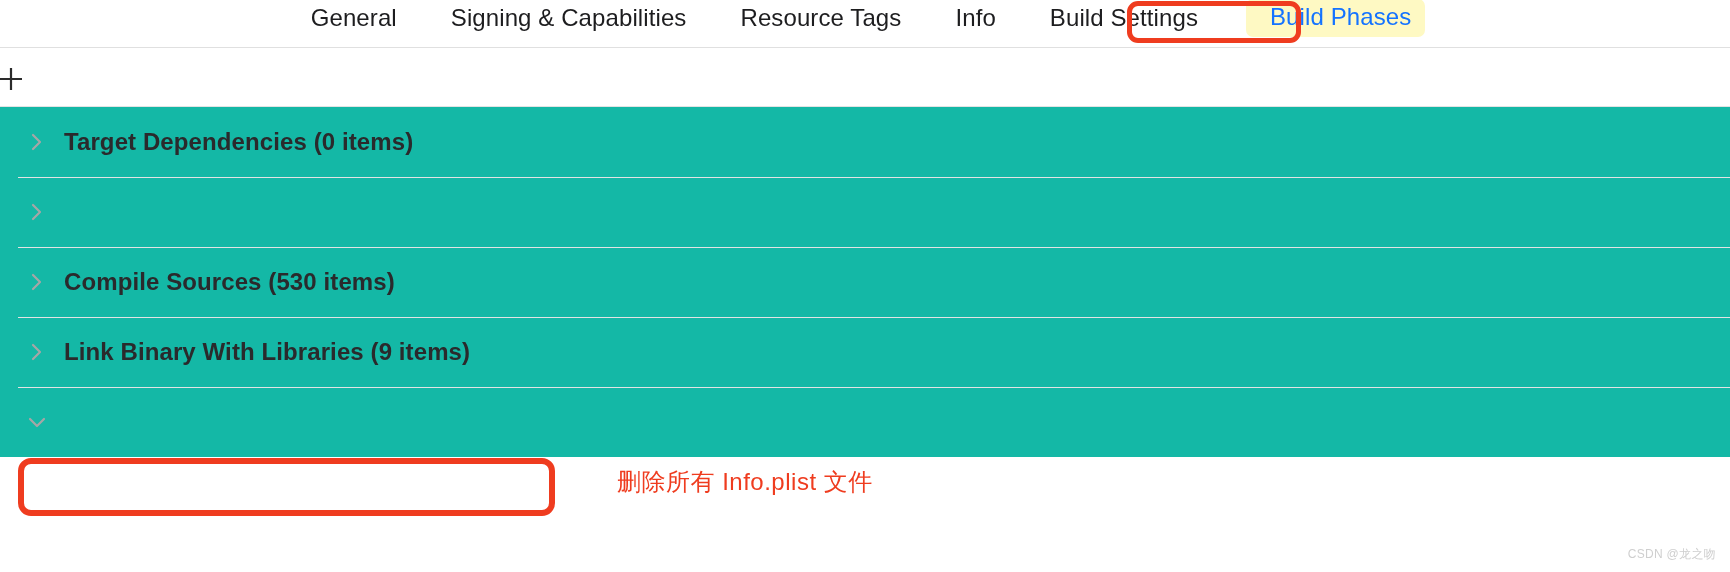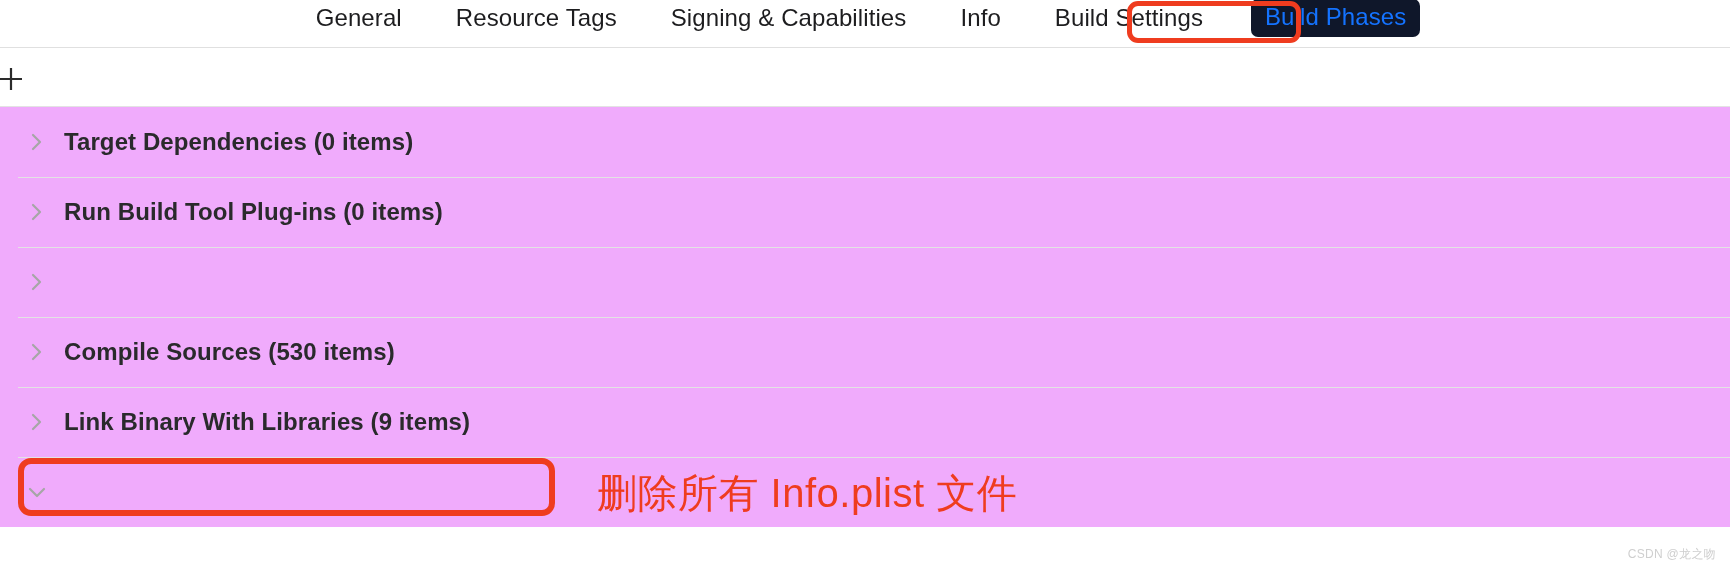--- a/index.html
+++ b/index.html
@@ -37,22 +37,22 @@
     font-size: 24px;
     color: #1d1d1f;
     letter-spacing: 0.1px;
     white-space: nowrap;
     padding: 3px 6px;
     border-radius: 7px;
     line-height: 1.1;
   }
   .tab.selected {
     color: #1473ff;
-    background: #0f172a;
-    padding: 5px 14px 6px 14px;
+    background: #fef9c3;
+    padding: 5px 14px 6px 24px;
     border-radius: 7px;
   }
   .tabbar-sep {
     position: absolute;
     left: 0;
     top: 47px;
     width: 1730px;
     height: 1px;
     background: #e0e0e0;
   }
@@ -93,21 +93,21 @@
     left: 0;
     top: 107px;
     width: 1730px;
   }
   .phase-row {
     position: relative;
     height: 70px;
     display: flex;
     align-items: center;
     box-sizing: border-box;
-    background: #f0abfc;
+    background: #14b8a6;
   }
   .phase-row .rowline {
     position: absolute;
     left: 18px;
     right: 0;
     top: 0;
     height: 1px;
     background: #e3e3e3;
   }
   .phase-row:first-child .rowline { display: none; }
@@ -152,23 +152,23 @@
     top: 458px;
     width: 537px;
     height: 58px;
     border-width: 6px;
     border-radius: 13px;
   }
 
   
   .annot-text {
     position: absolute;
-    left: 597px;
+    left: 617px;
     top: 466px;
-    font-size: 40px;
+    font-size: 24px;
     color: #ef3c1f;
     white-space: nowrap;
     letter-spacing: 0.5px;
     font-family: "Liberation Sans", "DejaVu Sans", sans-serif;
   }
 
   
   .watermark {
     position: absolute;
     right: 14px;
@@ -179,22 +179,22 @@
     letter-spacing: 0.3px;
   }
 </style>
 </head>
 <body>
 
 <div id="screen">
 
   <div class="tabbar">
     <div class="tab">General</div>
+    <div class="tab">Signing &amp; Capabilities</div>
     <div class="tab">Resource Tags</div>
-    <div class="tab">Signing &amp; Capabilities</div>
     <div class="tab">Info</div>
     <div class="tab">Build Settings</div>
     <div class="tab selected">Build Phases</div>
   </div>
   <div class="tabbar-sep"></div>
 
   <div class="toolbar">
     <div class="plus-btn">
       <span>
         <svg width="30" height="30" viewBox="0 0 30 30" aria-hidden="true">
@@ -210,29 +210,20 @@
     <div class="phase-row">
 
       <span class="chevron">
         <svg width="14" height="22" viewBox="0 0 14 22" aria-hidden="true">
           <path d="M3 4 L10 11 L3 18" fill="none" stroke="#a6a6a6" stroke-width="2.2" stroke-linecap="round" stroke-linejoin="round"></path>
         </svg>
       </span>
       <span class="phase-label">Target Dependencies (0 items)</span>
     </div>
 
-    <div class="phase-row">
-      <div class="rowline"></div>
-      <span class="chevron">
-        <svg width="14" height="22" viewBox="0 0 14 22" aria-hidden="true">
-          <path d="M3 4 L10 11 L3 18" fill="none" stroke="#a6a6a6" stroke-width="2.2" stroke-linecap="round" stroke-linejoin="round"></path>
-        </svg>
-      </span>
-      <span class="phase-label">Run Build Tool Plug-ins (0 items)</span>
-    </div>
 
     <div class="phase-row">
       <div class="rowline"></div>
       <span class="chevron">
         <svg width="14" height="22" viewBox="0 0 14 22" aria-hidden="true">
           <path d="M3 4 L10 11 L3 18" fill="none" stroke="#a6a6a6" stroke-width="2.2" stroke-linecap="round" stroke-linejoin="round"></path>
         </svg>
       </span>
     </div>
 

